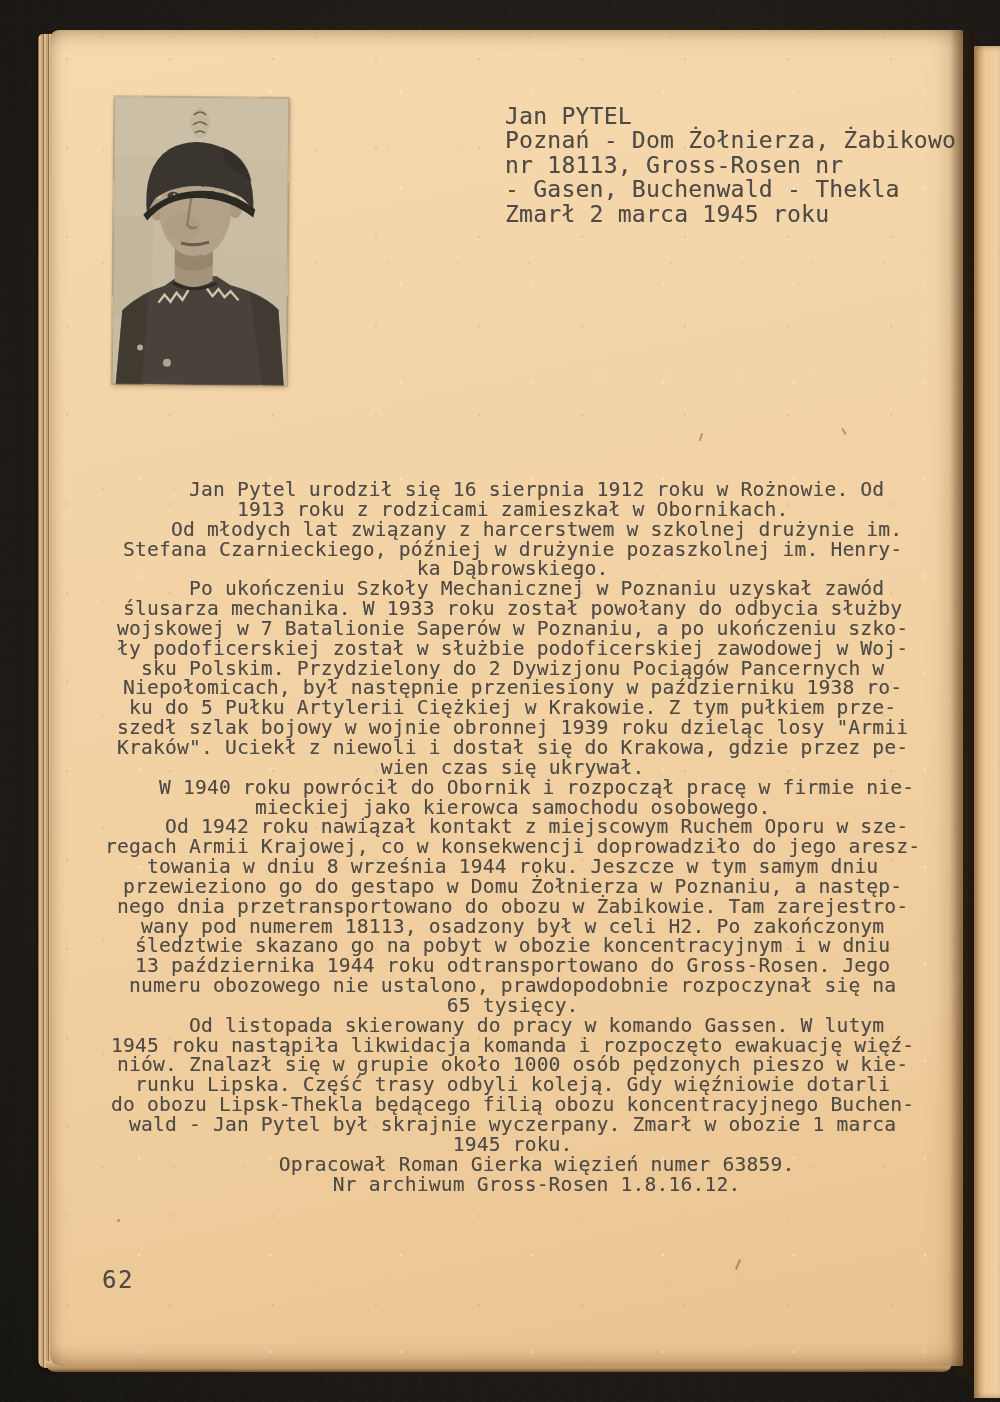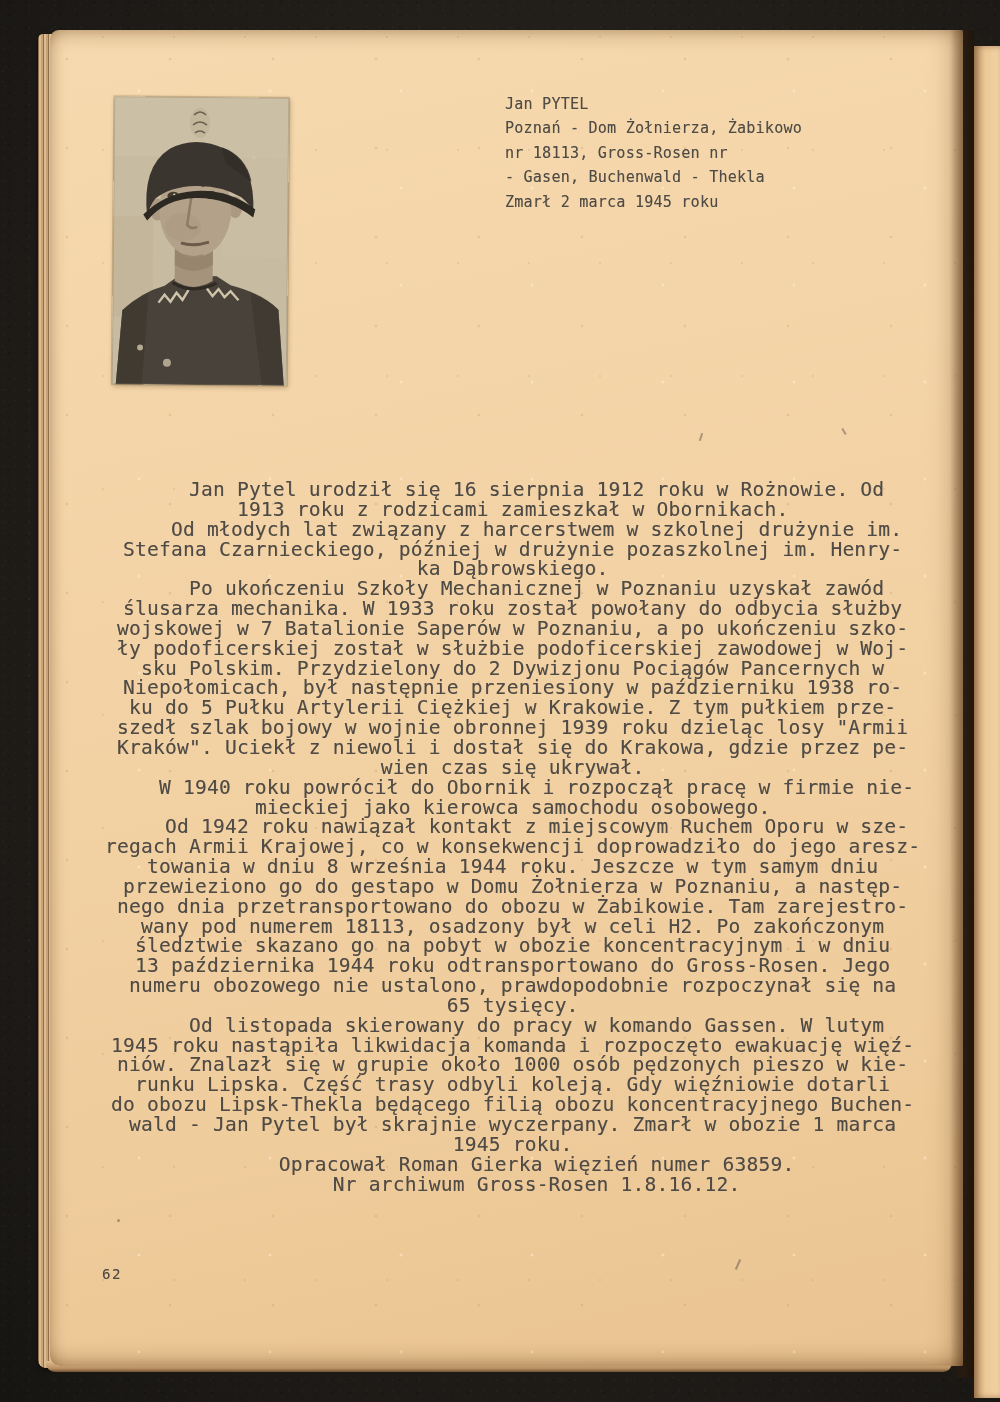--- a/index.html
+++ b/index.html
@@ -74,30 +74,30 @@
     z-index: 2;
   }
 
   
   .typed {
     color: #4e4a45;
     text-shadow: 0.3px 0.3px 0 rgba(78,74,69,0.35);
     white-space: pre;
   }
   .header-block {
-    position: absolute; left: 455px; top: 62px;
-    font-size: 15px; line-height: 24.4px; letter-spacing: 0.25px;
+    position: absolute; left: 455px; top: 74px;
+    font-size: 23px; line-height: 24.4px; letter-spacing: 0.25px;
   }
   .bio-block {
     position: absolute; left: 55px; top: 450px;
     font-size: 19.5px; line-height: 19.85px; letter-spacing: 0.25px; text-align: center;
   }
   .page-num {
     position: absolute; left: 52px; top: 1236px;
-    font-size: 14px; letter-spacing: 1.5px;
+    font-size: 24px; letter-spacing: 1.5px;
     color: #4e4a45; text-shadow: 0.3px 0.3px 0 rgba(78,74,69,0.4);
   }
 
   
   .photo {
     position: absolute; left: 63px; top: 67px; width: 175px; height: 288px;
     transform: rotate(0.5deg);
     box-shadow: 0 0 0 1px rgba(120,90,55,0.25), 1px 2px 5px rgba(60,35,10,0.28);
     overflow: hidden;
   }

